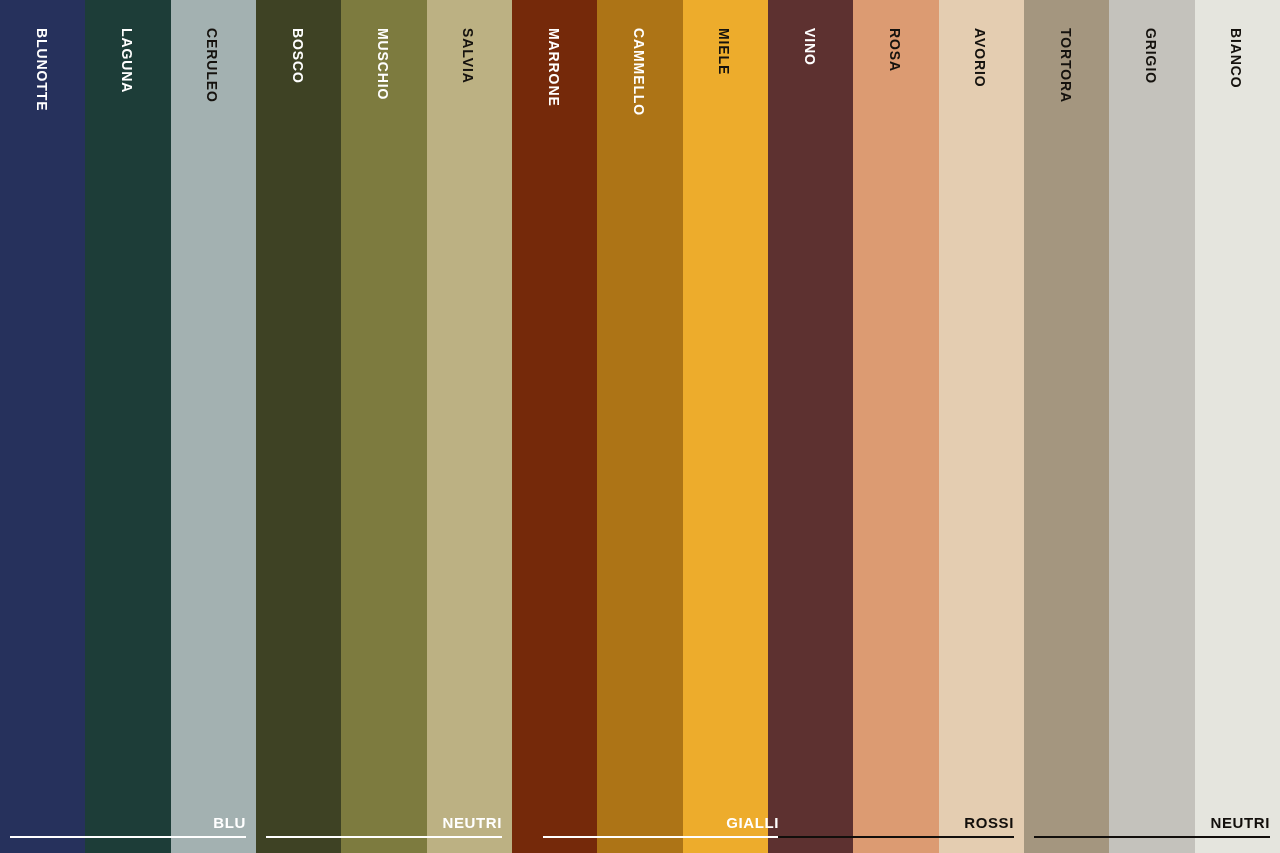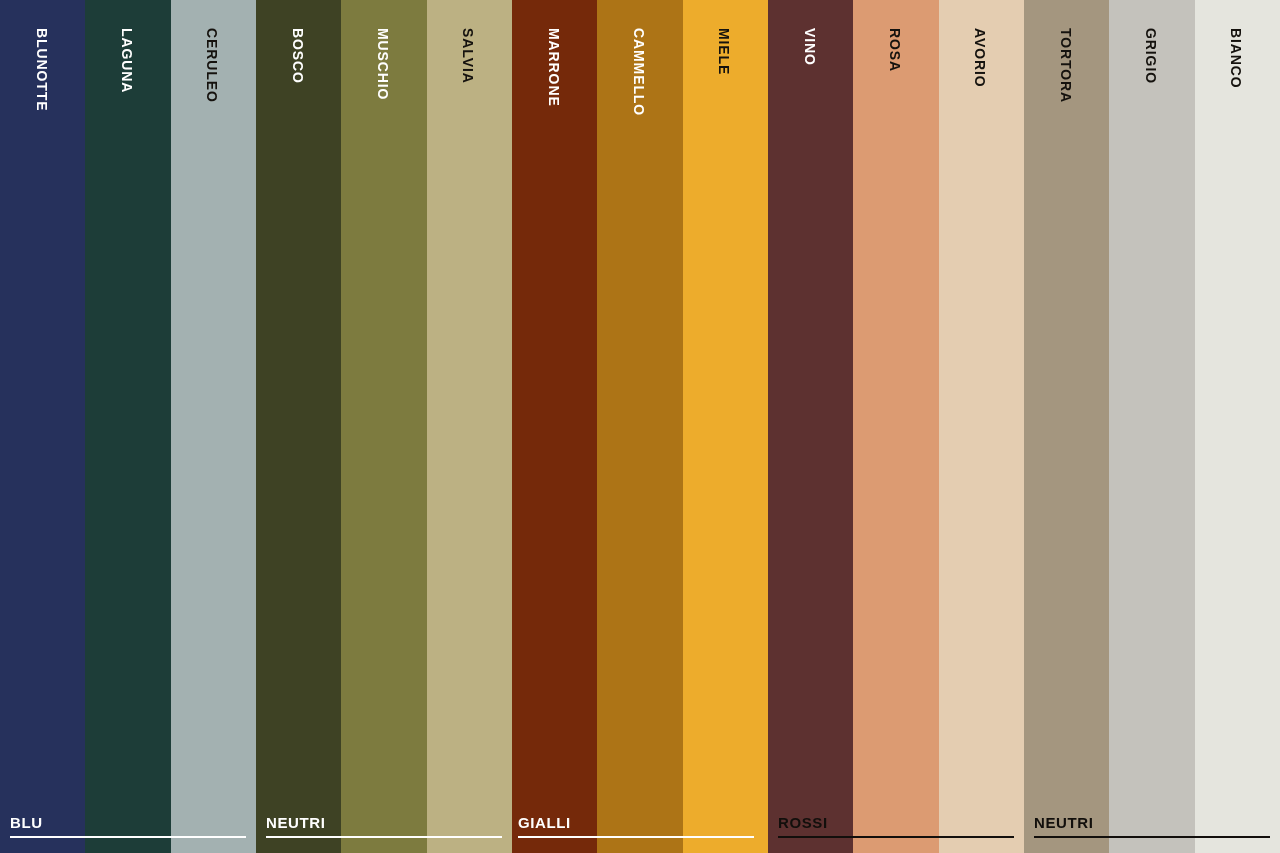--- a/index.html
+++ b/index.html
@@ -60,21 +60,21 @@
     position: absolute;
     bottom: 0;
     height: 60px;
     pointer-events: auto;
   }
   .group-name {
     position: absolute;
     left: 0;
     right: 0;
     bottom: 23px;
-    text-align: left;
+    text-align: right;
     font-size: 15px;
     font-weight: 700;
     letter-spacing: 0.6px;
     line-height: 1;
   }
   .group-rule {
     position: absolute;
     left: 0;
     right: 0;
     bottom: 15px;
@@ -140,21 +140,21 @@
 
   <div class="group-layer">
       <div class="group light" style="left: 10px; width: 236px;">
         <div class="group-name">BLU</div>
         <div class="group-rule"></div>
       </div>
       <div class="group light" style="left: 266px; width: 236px;">
         <div class="group-name">NEUTRI</div>
         <div class="group-rule"></div>
       </div>
-      <div class="group light" style="left: 518px; width: 236px;">
+      <div class="group light" style="left: 543px; width: 236px;">
         <div class="group-name">GIALLI</div>
         <div class="group-rule"></div>
       </div>
       <div class="group dark" style="left: 778px; width: 236px;">
         <div class="group-name">ROSSI</div>
         <div class="group-rule"></div>
       </div>
       <div class="group dark" style="left: 1034px; width: 236px;">
         <div class="group-name">NEUTRI</div>
         <div class="group-rule"></div>

